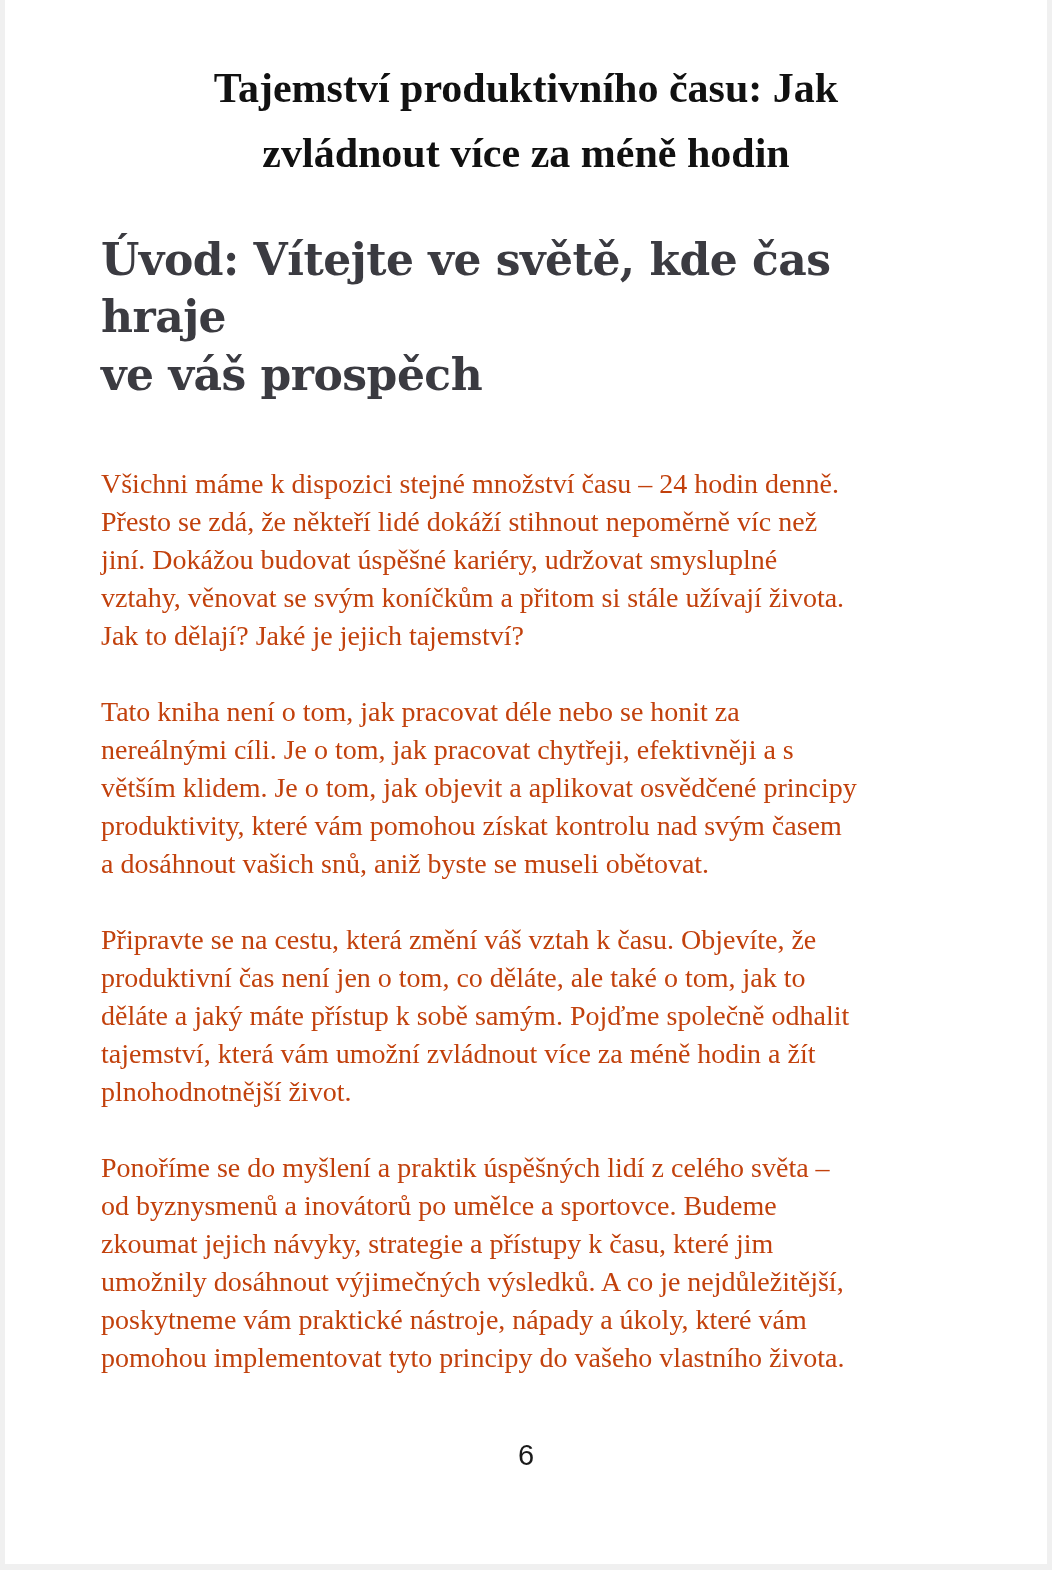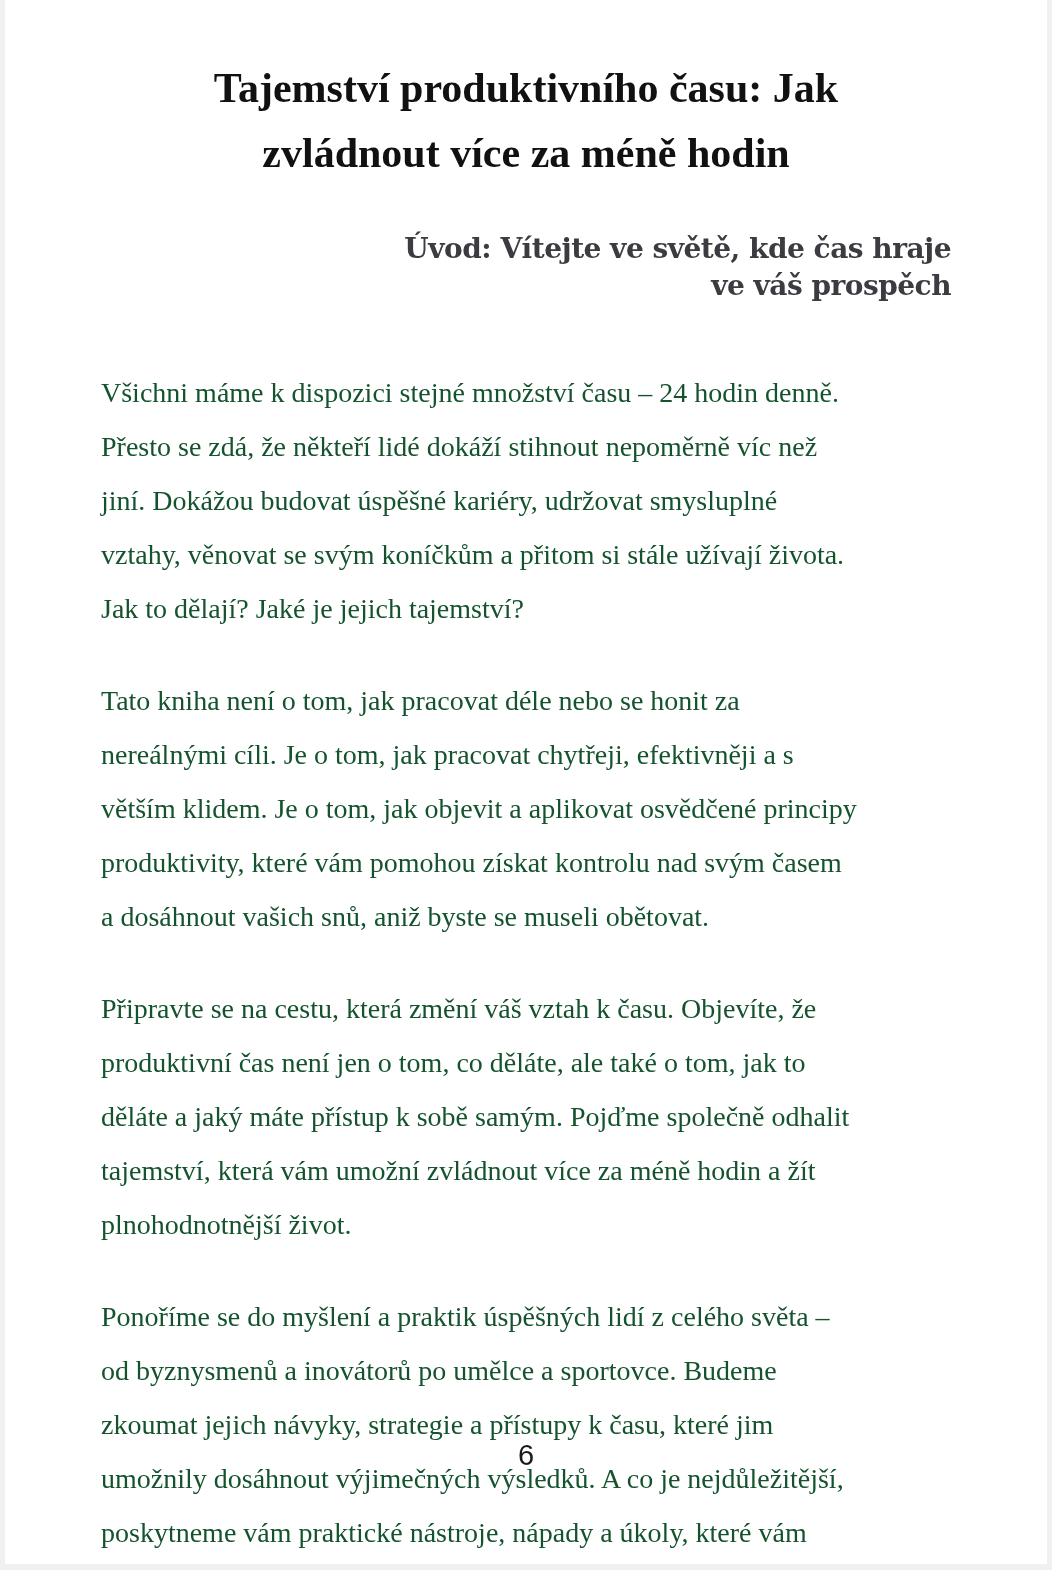--- a/index.html
+++ b/index.html
@@ -27,38 +27,38 @@
     text-align: center;
     font-family: "Liberation Serif", serif;
     font-weight: 700;
     font-size: 42px;
     line-height: 1.55;
     color: #111111;
     white-space: pre-line;
   }
   .section-heading {
     margin: 45px 0 0 0;
-    text-align: right;
+    text-align: left;
     font-family: "DejaVu Serif", serif;
     font-weight: 700;
-    font-size: 28px;
+    font-size: 44px;
     line-height: 1.3;
     color: #3b3b41;
     white-space: pre-line;
     letter-spacing: -0.5px;
   }
   .body-text {
     margin-top: 62px;
   }
   .body-text p {
     margin: 0 0 38px 0;
     font-family: "Liberation Serif", serif;
     font-size: 28px;
-    line-height: 54px;
-    color: #14532d;
+    line-height: 38px;
+    color: #c2410c;
     white-space: pre-line;
     text-align: left;
   }
   .page-number {
     position: absolute;
     left: 0;
     right: 0;
     bottom: 92px;
     text-align: center;
     font-family: "Liberation Sans", sans-serif;

